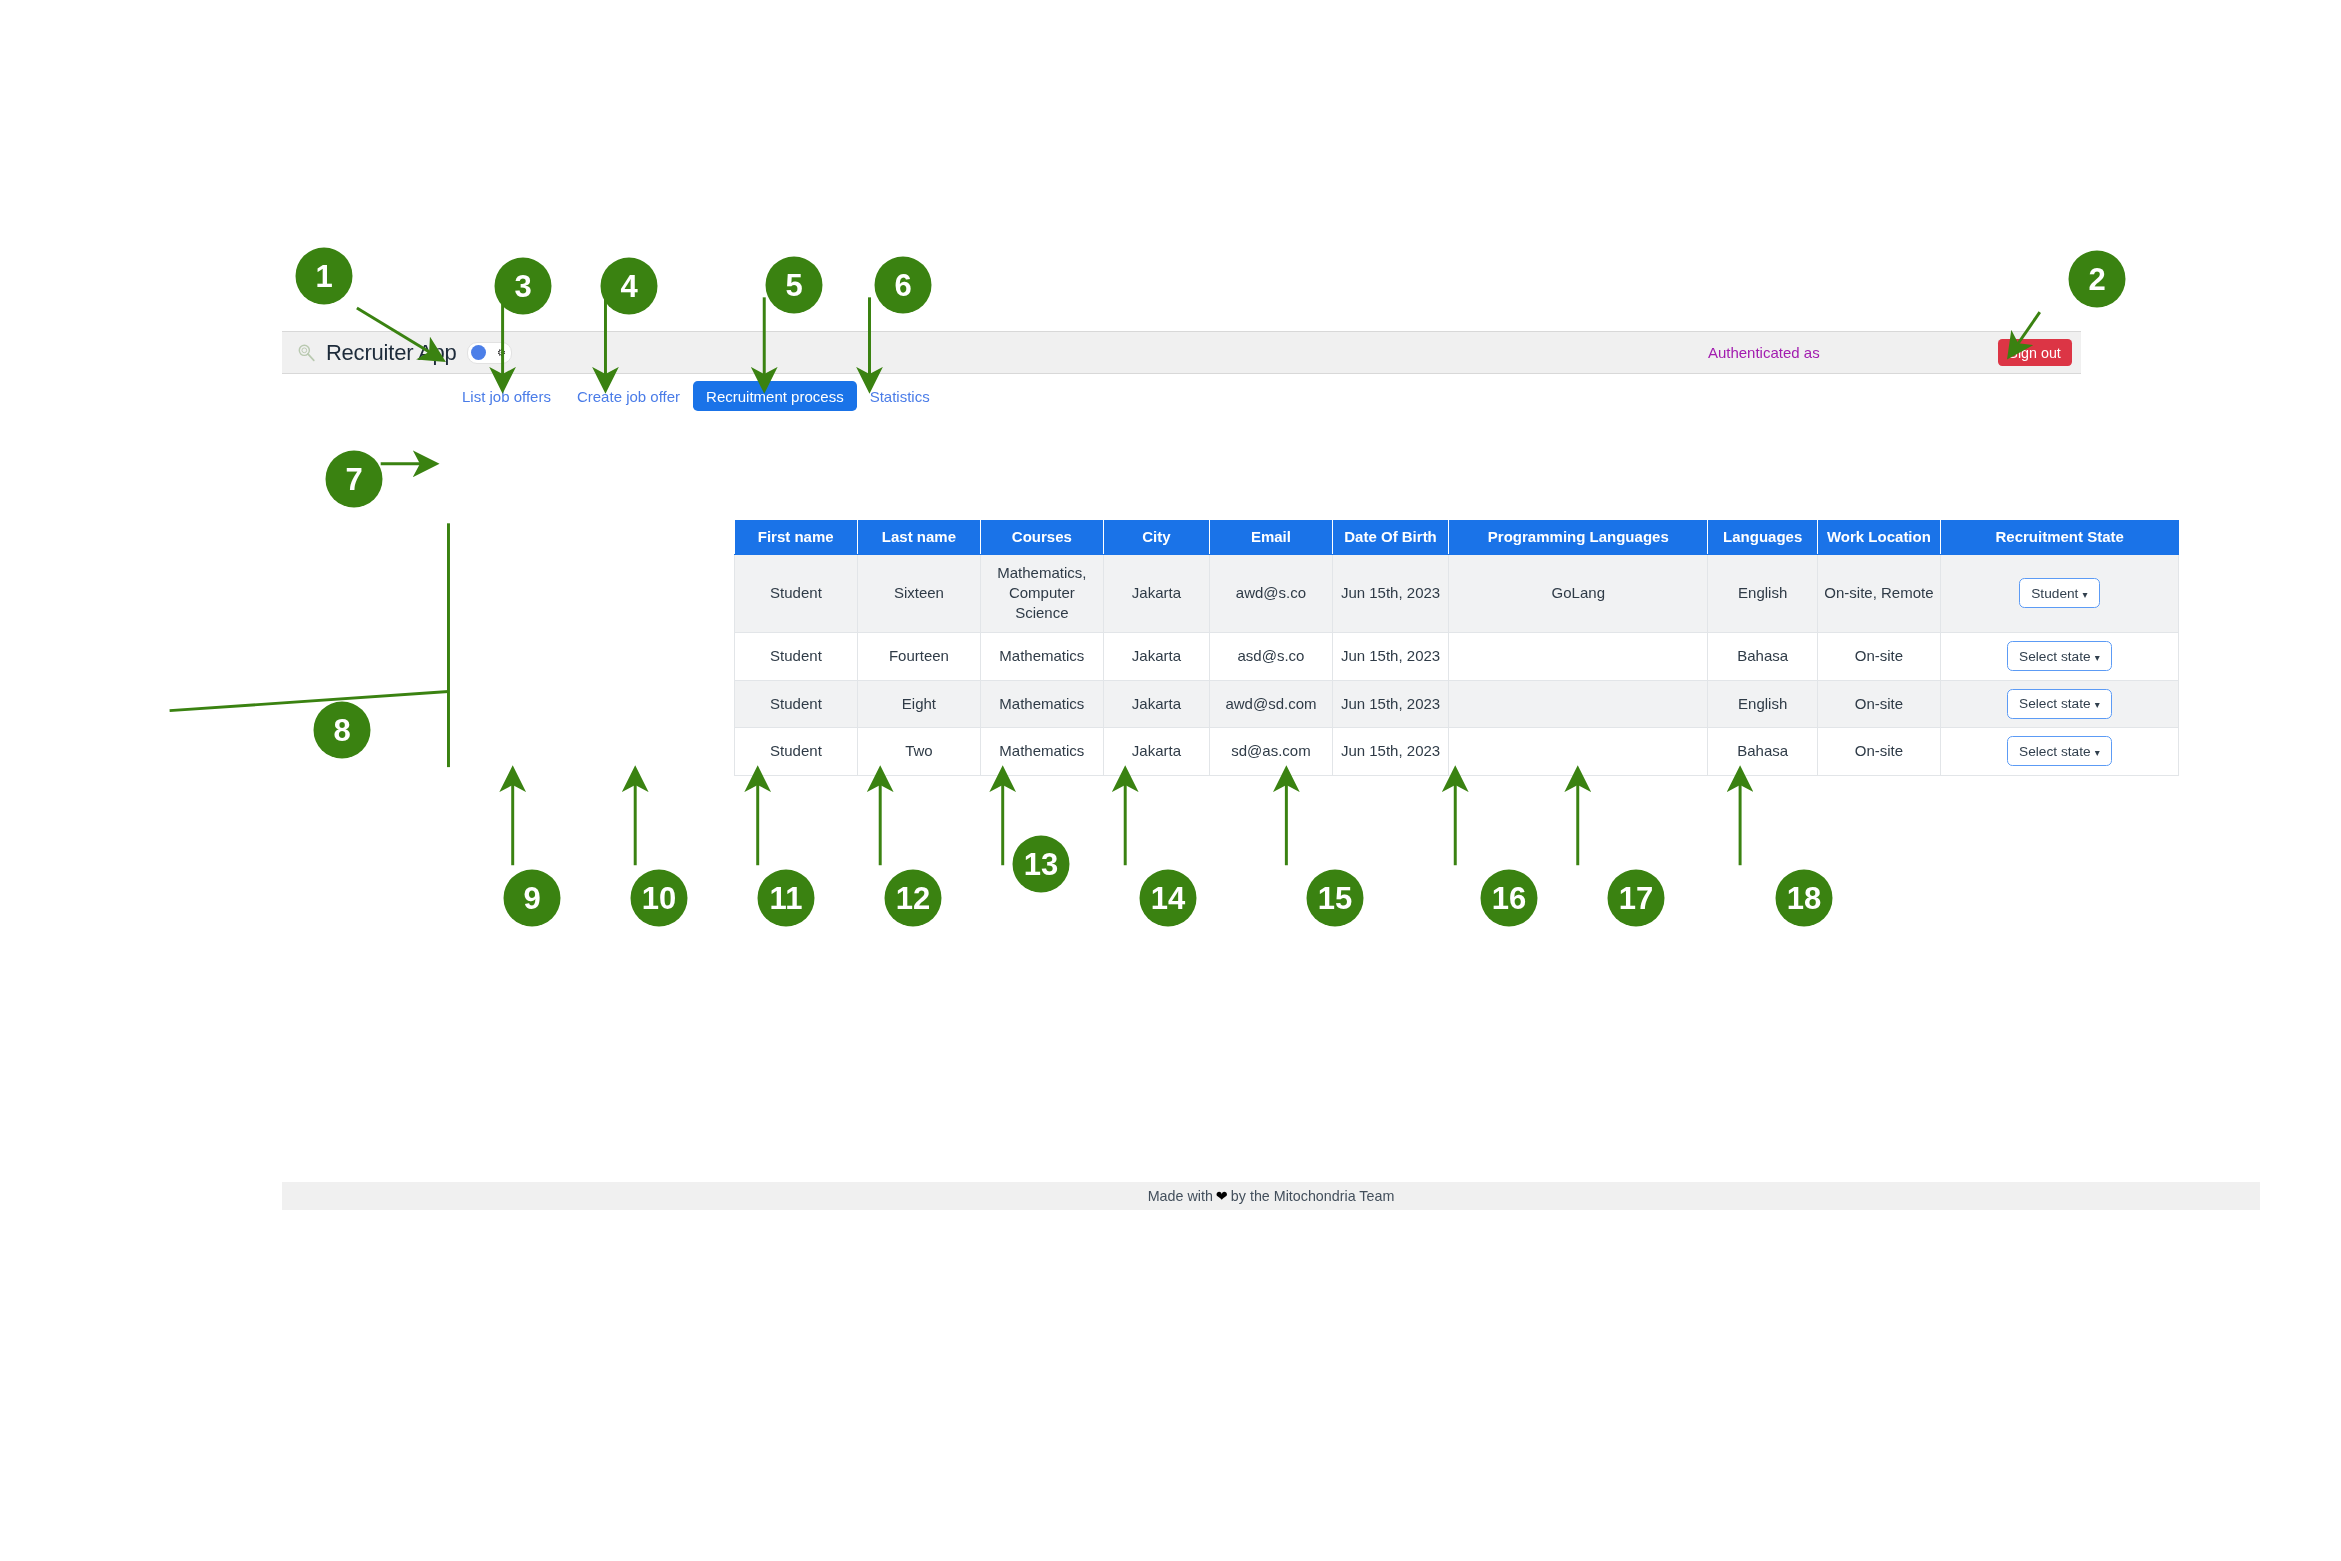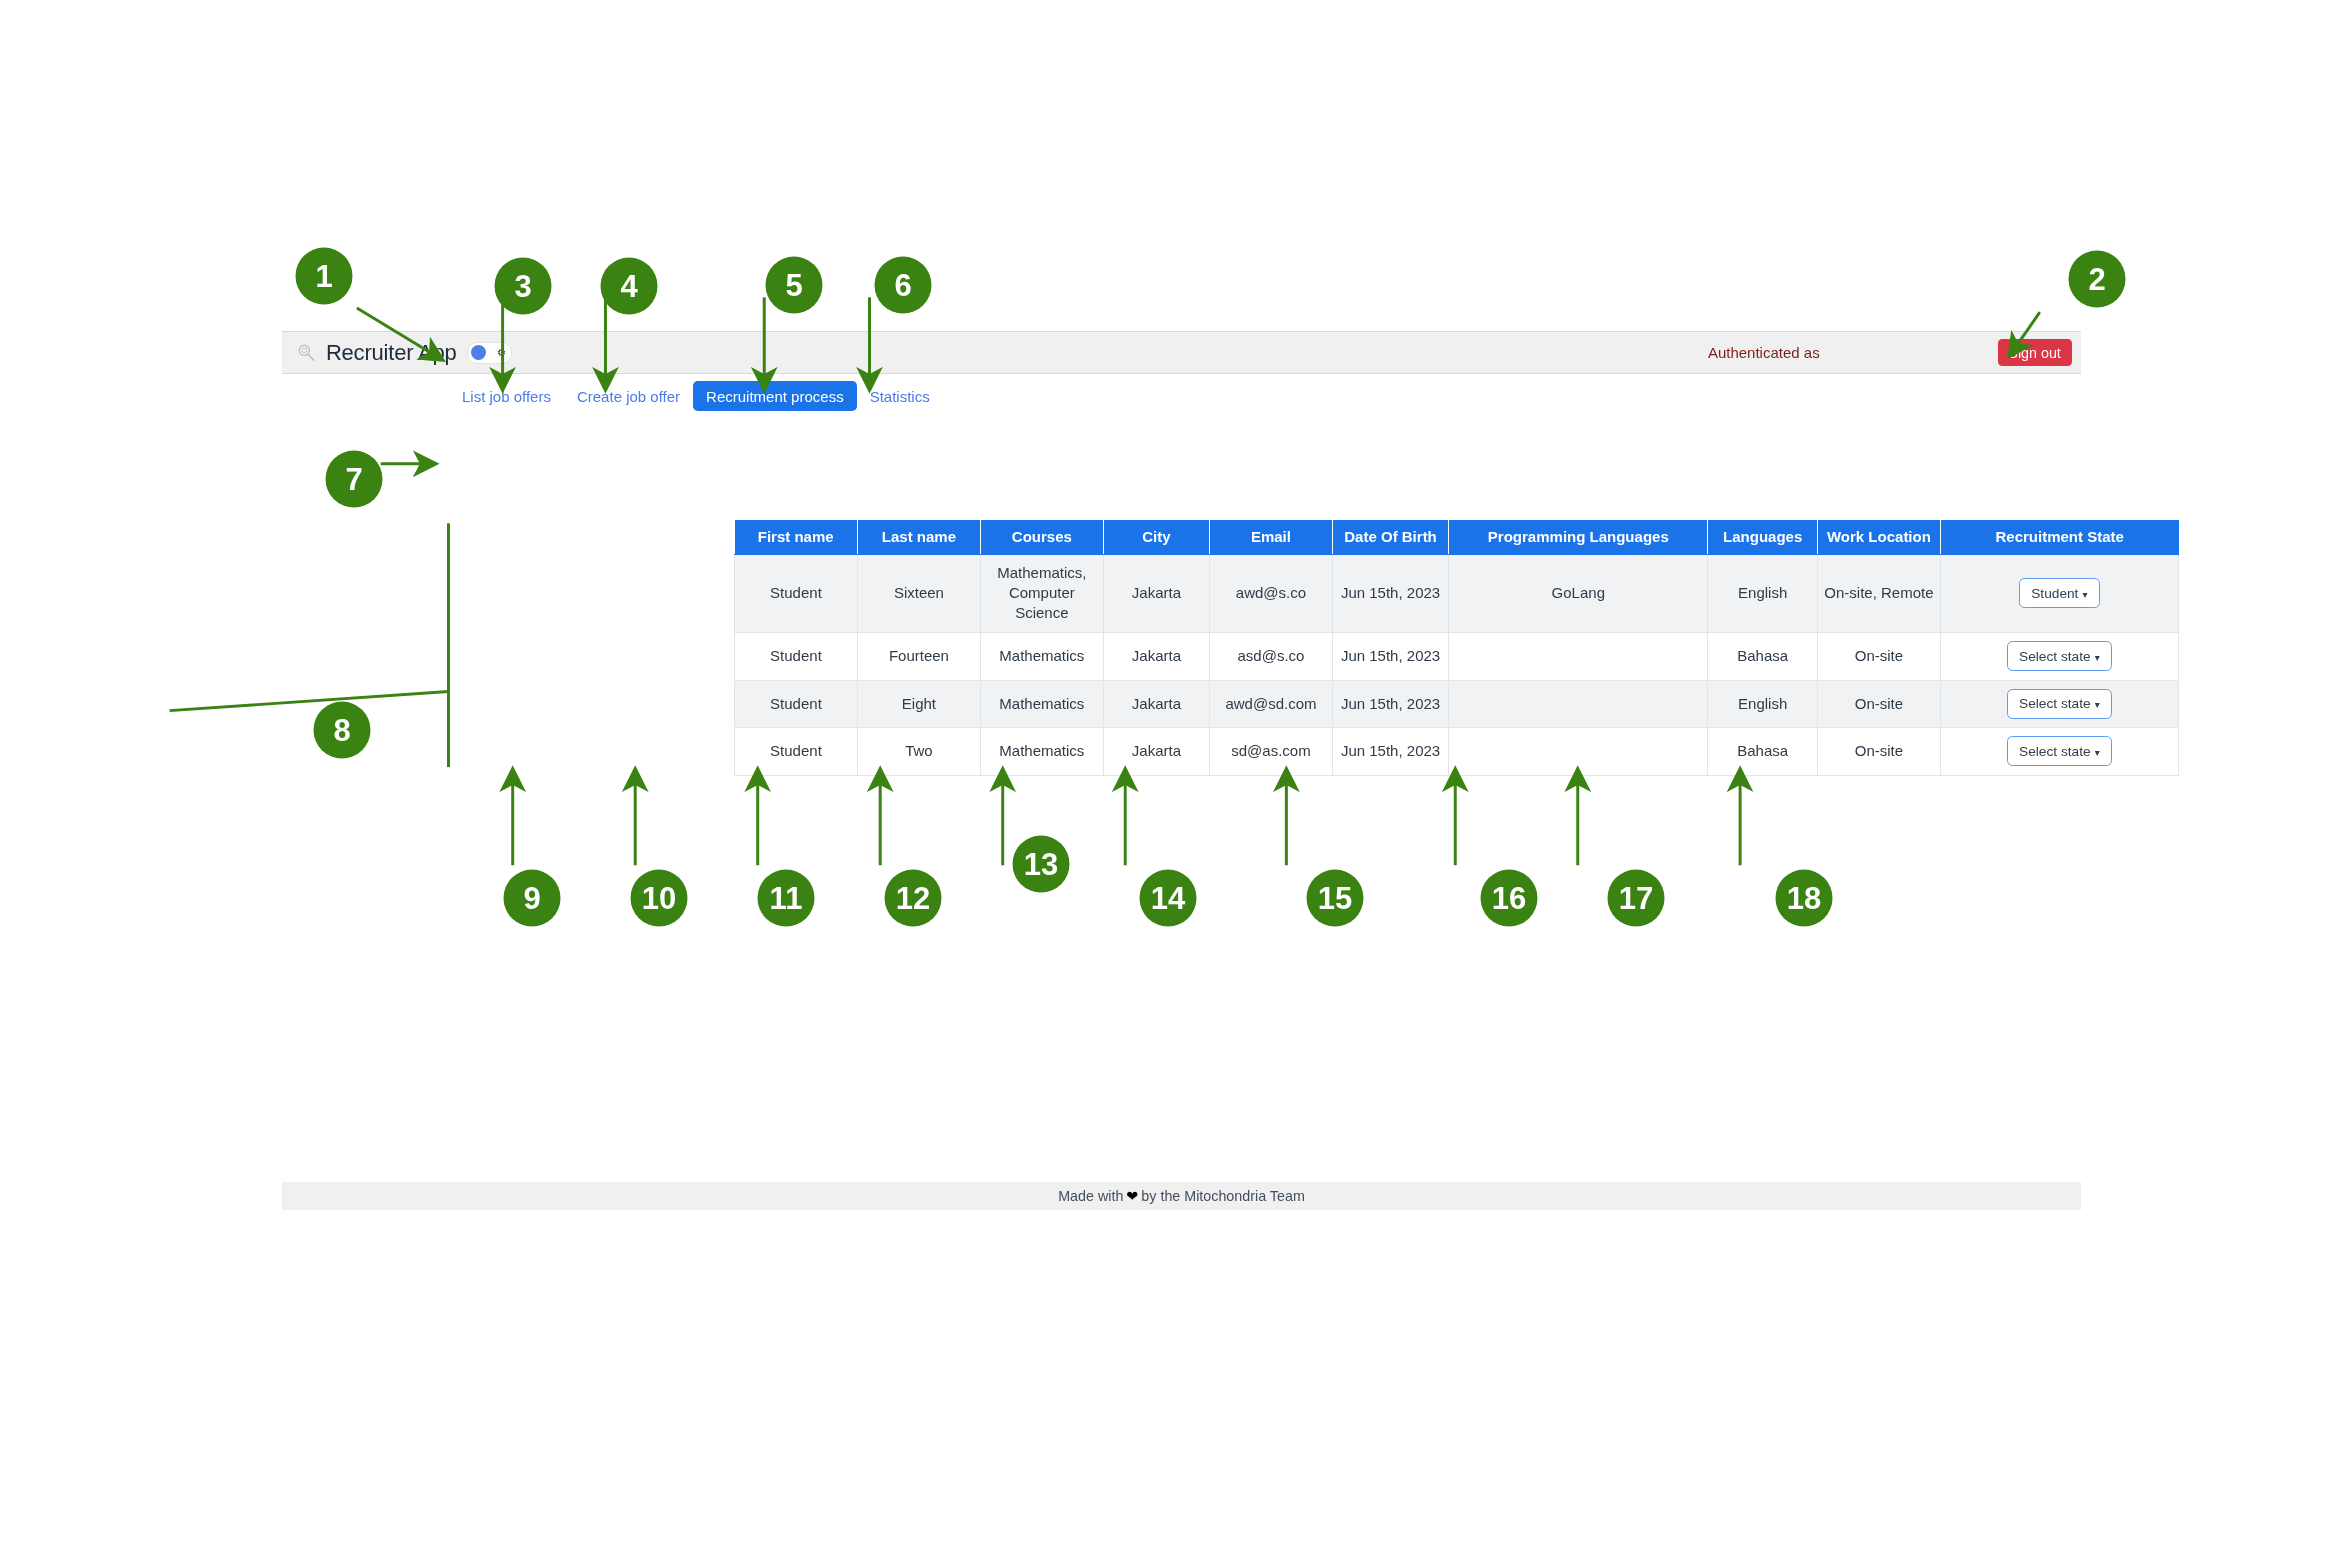--- a/index.html
+++ b/index.html
@@ -80,21 +80,21 @@
   }
   #auth-area {
     margin-left: auto;
     display: flex;
     align-items: center;
     gap: 0px;
     margin-right: 9.5px;
   }
   #auth-label {
     font-size: 15px;
-    color: #7f1d1d;
+    color: #a21caf;
     white-space: nowrap;
   }
   #auth-user-blank {
     width: 178px;
     height: 20px;
   }
   #signout-btn {
     background: #dc3545;
     color: #ffffff;
     font-size: 14.3px;
@@ -200,21 +200,21 @@
     cursor: pointer;
     white-space: nowrap;
   }
   .state-btn .caret { font-size: 10px; margin-left: 4.2px; }
 
   
   #app-footer {
     position: absolute;
     left: 0;
     bottom: 0;
-    width: 1799px;
+    width: 1978px;
     height: 28.5px;
     background: #f0f0f0;
     display: flex;
     align-items: center;
     justify-content: center;
     font-size: 14.3px;
     color: #434f5c;
   }
   #app-footer .heart { color: #000000; margin: 0 3px; }
 

